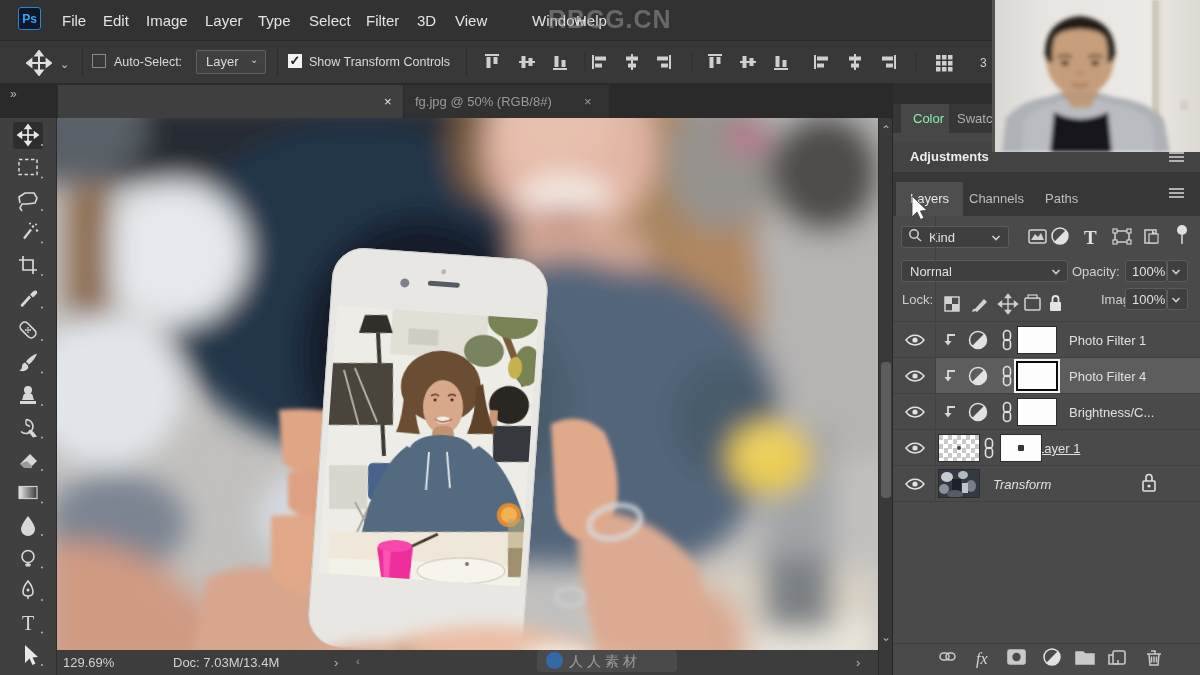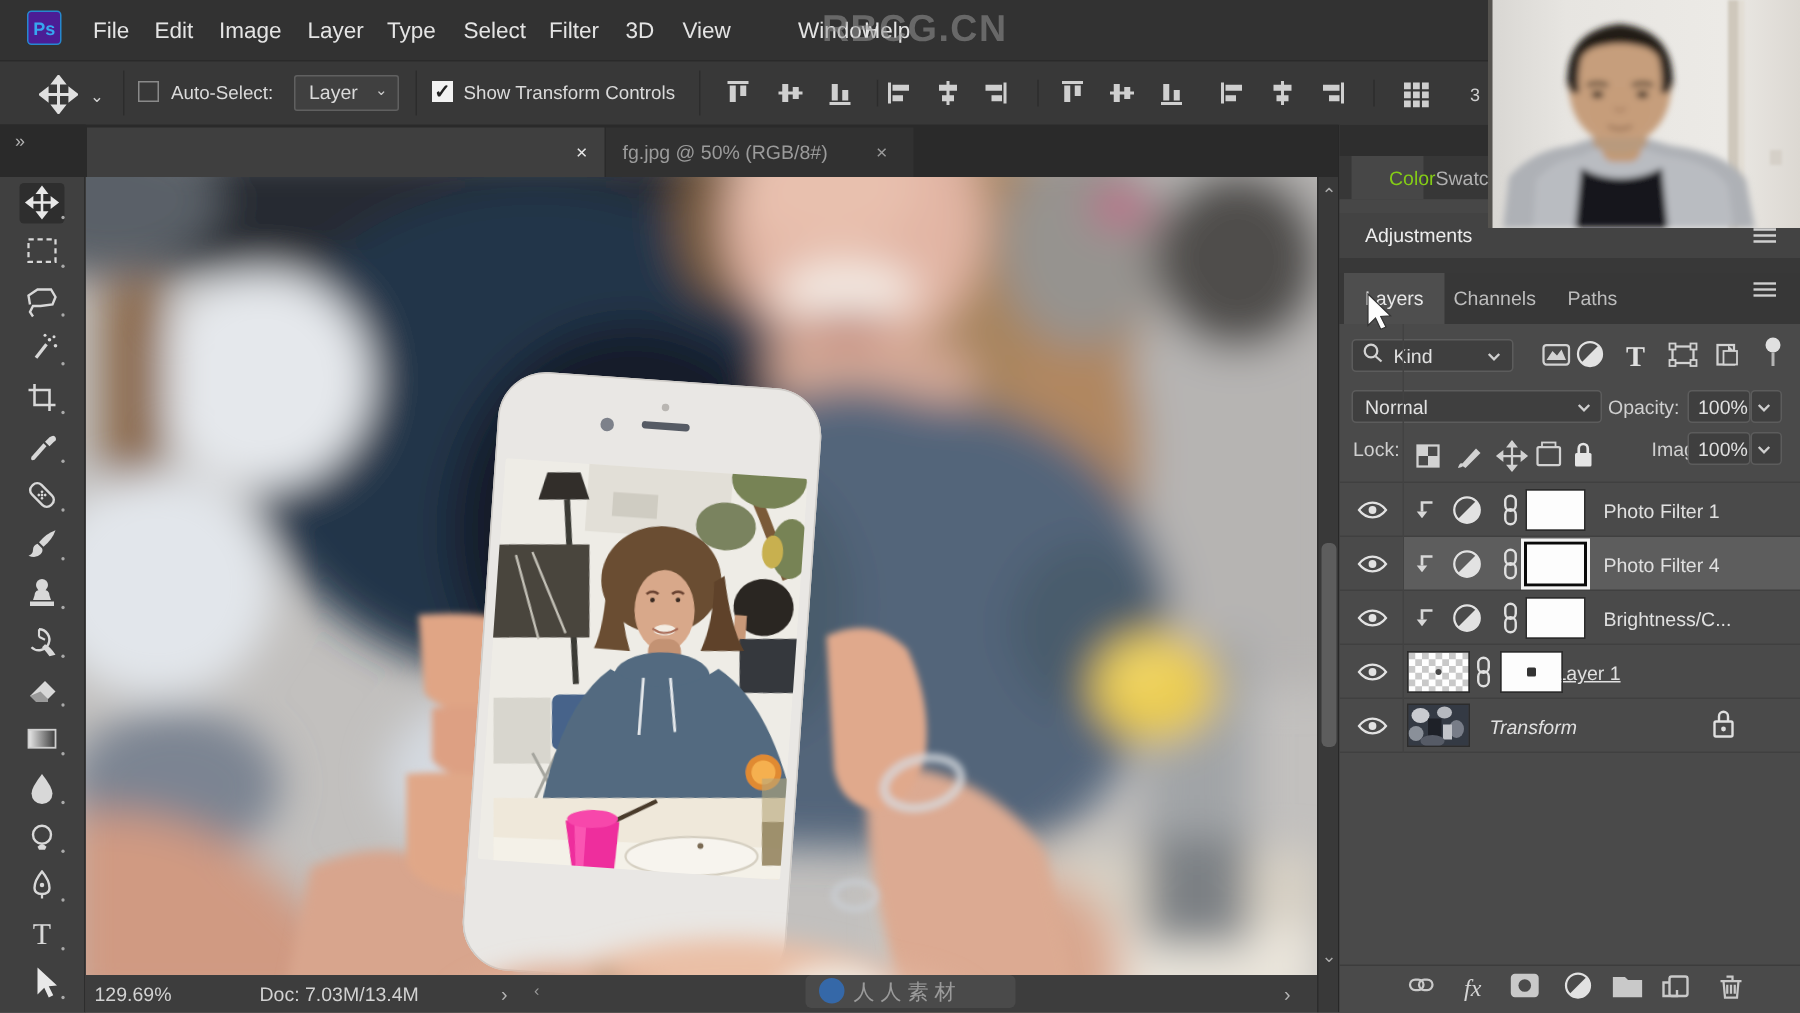--- a/index.html
+++ b/index.html
@@ -2,21 +2,21 @@
 <html><head>
 <meta charset="utf-8">
 <style>
   html,body{margin:0;padding:0;background:#333;}
   #app{position:relative;width:1200px;height:675px;overflow:hidden;
        font-family:"Liberation Sans",sans-serif;background:#3a3a3a;}
   .abs{position:absolute;}
   
   #menubar{left:0;top:0;width:1200px;height:40px;background:#323232;}
   .mitem{position:absolute;top:12px;font-size:15px;color:#e4e4e4;}
-  #pslogo{position:absolute;left:18px;top:7px;width:21px;height:21px;background:#4c1d95;
+  #pslogo{position:absolute;left:18px;top:7px;width:21px;height:21px;background:#0f172a;
           border:1.5px solid #2688cf;border-radius:3px;color:#37a7f0;font-size:12px;font-weight:bold;
           display:flex;align-items:center;justify-content:center;}
   #wm1{position:absolute;left:548px;top:5px;font-size:25px;font-weight:bold;color:rgba(150,150,150,0.55);letter-spacing:1px;}
   
   #optbar{left:0;top:40px;width:1200px;height:43px;background:#383838;border-top:1px solid #2a2a2a;box-sizing:border-box;}
   .sep{position:absolute;top:6px;width:1px;height:30px;background:#2c2c2c;}
   .otext{position:absolute;font-size:12.5px;color:#dadada;top:14px;}
   .cb{position:absolute;top:13px;width:14px;height:14px;box-sizing:border-box;}
   #cb1{border:1px solid #8a8a8a;background:#383838;}
   #cb2{background:#f2f2f2;color:#222;font-size:13px;font-weight:bold;line-height:14px;text-align:center;}
@@ -437,25 +437,25 @@
     <div style="left:799px;color:#b5b5b5">›</div>
     <div style="left:480px;top:0px;width:140px;height:22px;background:rgba(255,255,255,0.07);border-radius:4px"></div>
     <div style="left:489px;top:2px;width:17px;height:17px;border-radius:50%;background:#2f73c8;opacity:0.75"></div>
     <div style="left:512px;top:3px;font-size:14px;color:rgba(235,235,235,0.5);letter-spacing:4px">人人素材</div>
   </div>
 
   <div id="panel" class="abs">
     <div class="abs" style="left:0;top:0;width:308px;height:21px;background:#2e2e2e"></div>
     <div class="abs" style="left:0;top:21px;width:308px;height:29px;background:#373737"></div>
     <div class="abs" style="left:8px;top:21px;width:48px;height:29px;background:#474747"></div>
-    <div class="ptext" style="left:33px;top:28px;color:#84cc16">Color</div>
+    <div class="ptext" style="left:20px;top:28px;color:#86efac">Color</div>
     <div class="ptext" style="left:64px;top:28px;color:#b0b0b0">Swatches</div>
     <div class="abs" style="left:0;top:50px;width:308px;height:9px;background:#474747"></div>
     <div class="abs" style="left:0;top:59px;width:308px;height:30px;background:#434343"></div>
-    <div class="ptext" style="left:17px;top:66px;font-weight:normal;color:#ededed">Adjustments</div>
+    <div class="ptext" style="left:17px;top:66px;font-weight:bold;color:#ededed">Adjustments</div>
     <div class="abs" style="left:0;top:89px;width:308px;height:10px;background:#383838"></div>
     <div class="abs" style="left:0;top:99px;width:308px;height:34px;background:#373737"></div>
     <div class="abs" style="left:3px;top:99px;width:67px;height:34px;background:#4e4e4e"></div>
     <div class="ptext" style="left:17px;top:108px;color:#e8e8e8">Layers</div>
     <div class="ptext" style="left:76px;top:108px;color:#bdbdbd">Channels</div>
     <div class="ptext" style="left:152px;top:108px;color:#bdbdbd">Paths</div>
     <div class="abs" style="left:0;top:133px;width:308px;height:459px;background:#4a4a4a"></div>
 
     <div class="box" style="left:8px;top:143px;width:108px;height:22px"></div>
     <div class="ptext" style="left:36px;top:147px">Kind</div>

